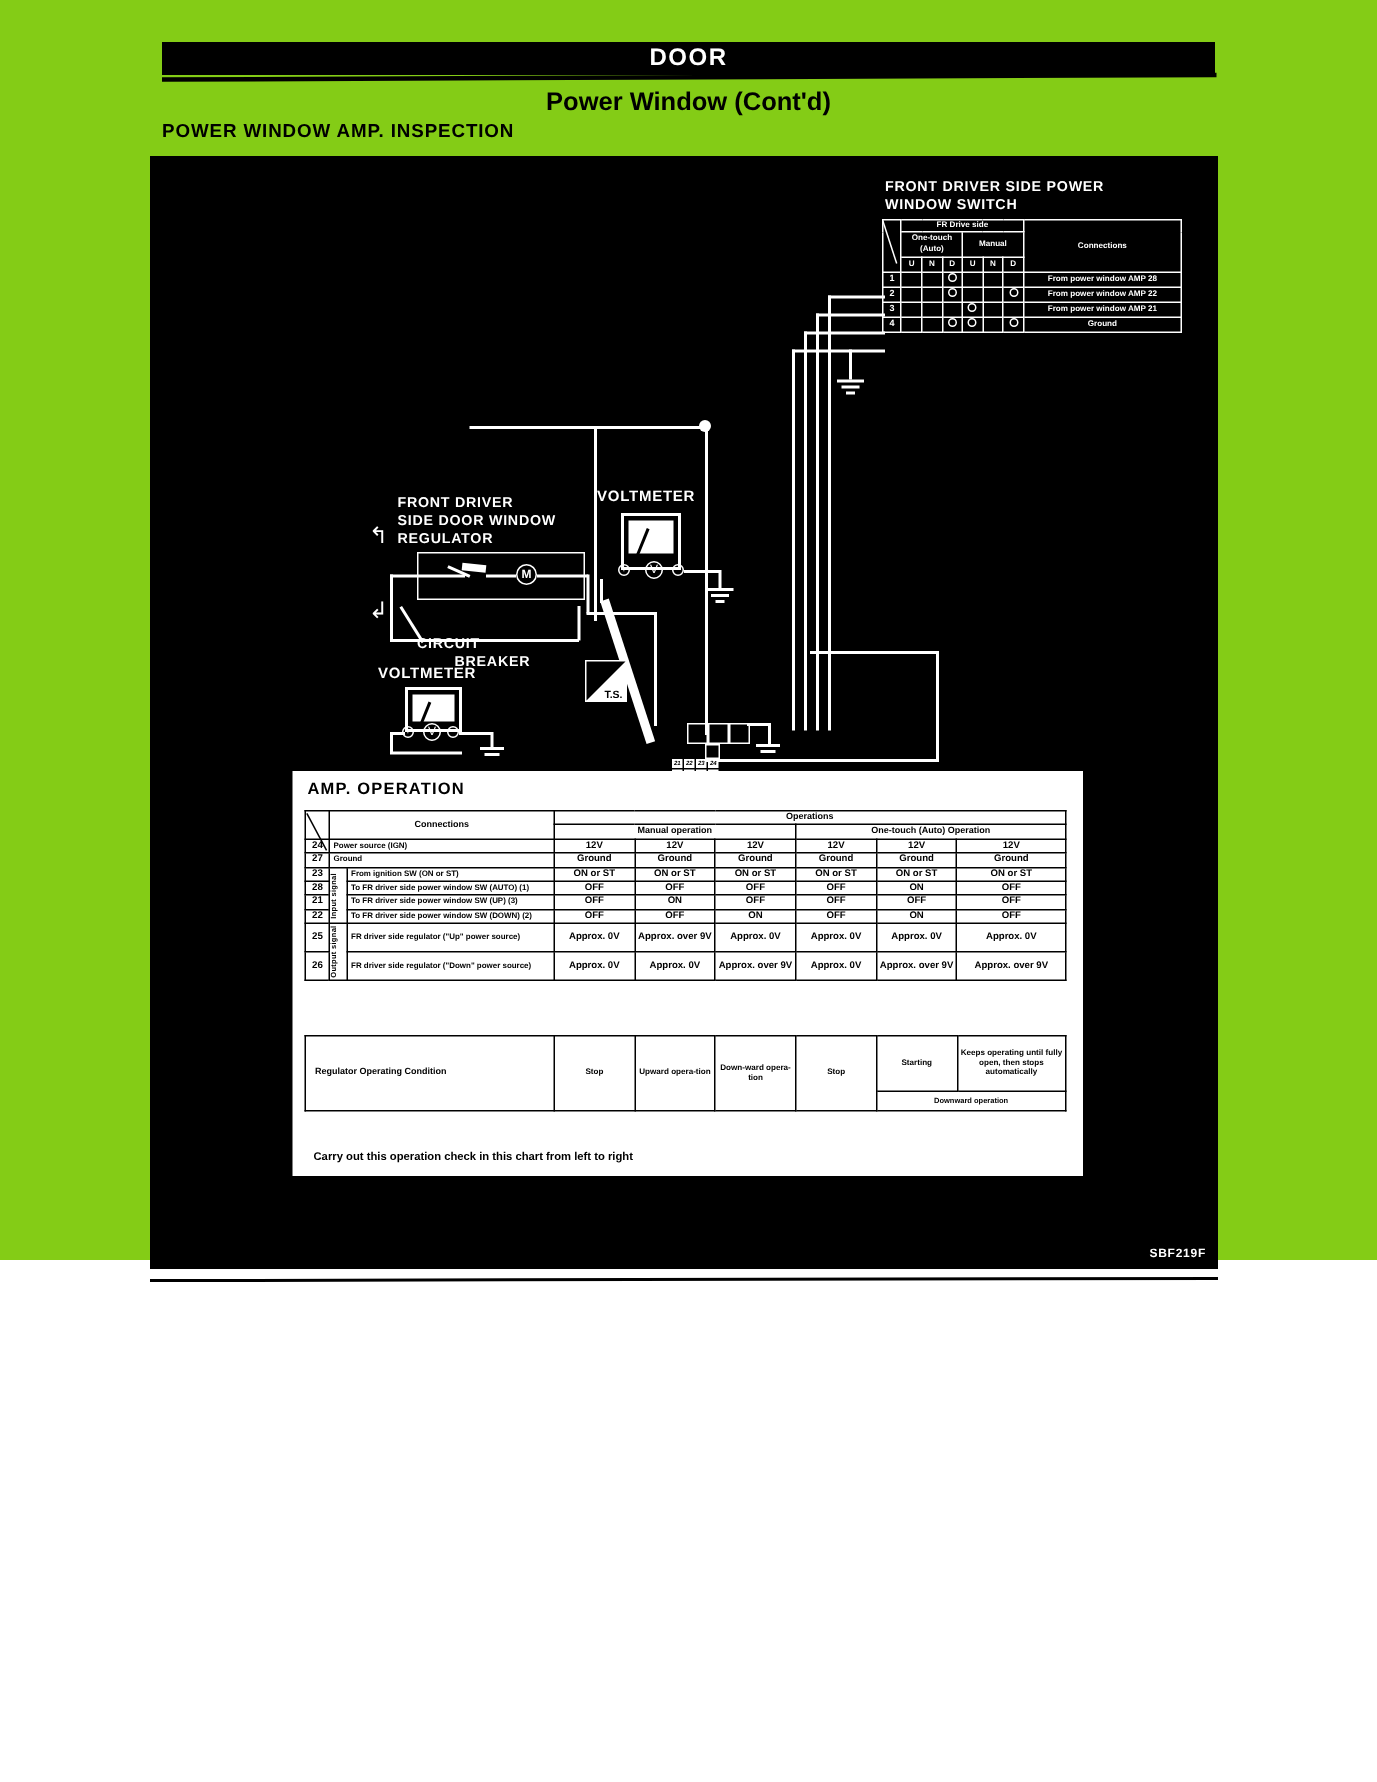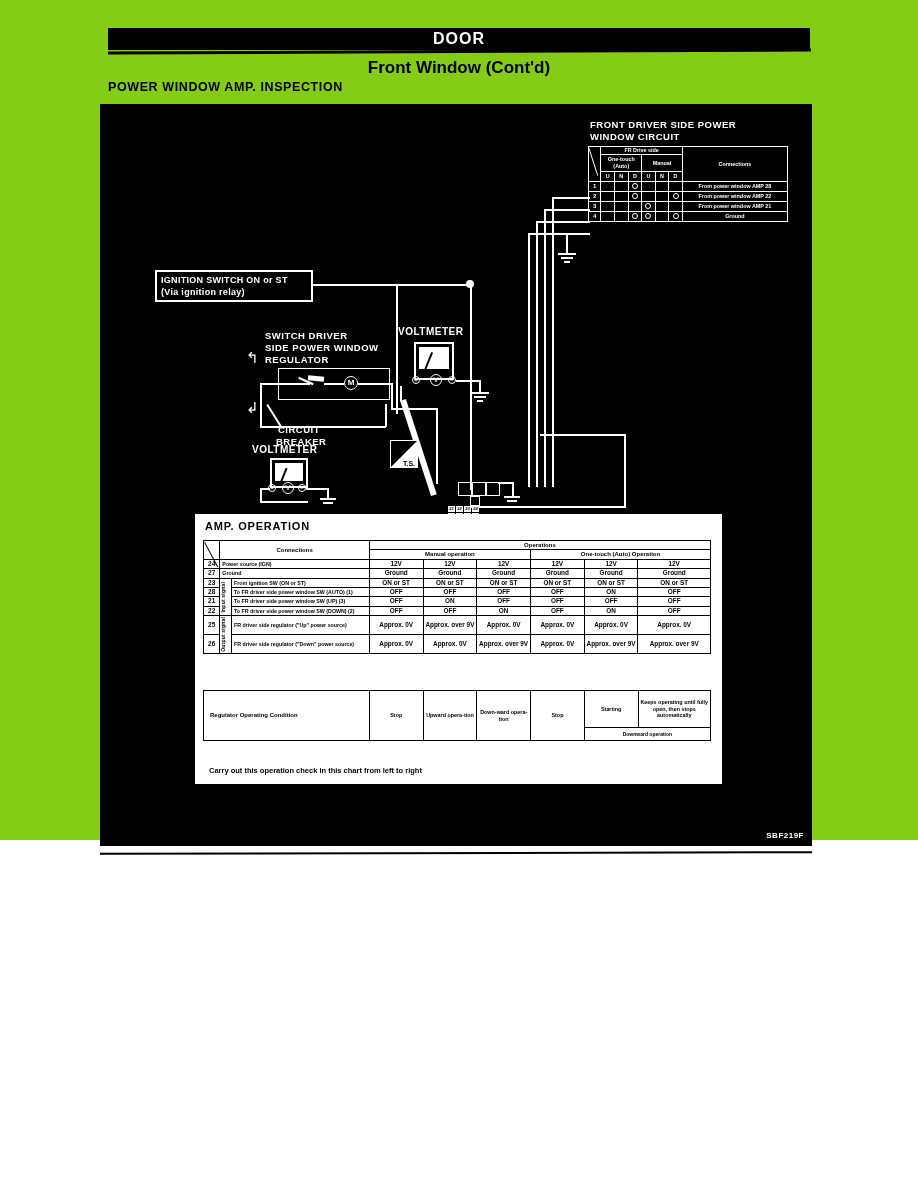--- a/index.html
+++ b/index.html
@@ -80,27 +80,27 @@
          color:#fff;font-size:8px;font-weight:bold;text-align:center;line-height:11px;}
   .arrowc{position:absolute;color:#fff;font-size:15px;line-height:15px;}
 </style>
 </head>
 <body>
 
 <div class="page">
 
   <div class="hdr-band">DOOR</div>
   <div class="hdr-rule"></div>
-  <div class="subtitle">Front Window (Cont'd)</div>
+  <div class="subtitle">Power Window (Cont'd)</div>
   <div class="sec-title">POWER WINDOW AMP. INSPECTION</div>
 
   <div class="fig">
 
     <div class="lbl" style="left:490px;top:15px;">FRONT DRIVER SIDE POWER</div>
-    <div class="lbl" style="left:490px;top:27px;">WINDOW CIRCUIT</div>
+    <div class="lbl" style="left:490px;top:27px;">WINDOW SWITCH</div>
 
     <table class="sw-tbl" id="swtbl" style="left:488px;top:42px;width:200px;">
       <tbody>
           <tr>
         <td rowspan="3" style="width:10px;position:relative;">
           <span class="wline" style="left:0;top:0;width:30px;height:1px;transform:rotate(72deg);transform-origin:left top;"></span>
         </td>
         <td colspan="6">FR Drive side</td>
         <td rowspan="3" style="width:92px;">Connections</td>
       </tr>
@@ -168,52 +168,48 @@
     <div class="wline" style="left:452px;top:93px;width:1.5px;height:290px;"></div>
     <div class="wline" style="left:444px;top:105px;width:1.5px;height:278px;"></div>
     <div class="wline" style="left:436px;top:117px;width:1.5px;height:266px;"></div>
     <div class="wline" style="left:428px;top:129px;width:1.5px;height:254px;"></div>
 
     <div class="wline" style="left:466px;top:129px;width:1.5px;height:20px;"></div>
     <div class="wline" style="left:458px;top:149px;width:18px;height:1.5px;"></div>
     <div class="wline" style="left:461px;top:153px;width:12px;height:1.5px;"></div>
     <div class="wline" style="left:464px;top:157px;width:6px;height:1.5px;"></div>
 
-    <div class="ign-box" style="left:55px;top:166px;width:158px;height:32px;">
-      <div>IGNITION SWITCH ON or ST</div>
-      <div>(Via ignition relay)</div>
-    </div>
     <div class="wline" style="left:213px;top:180px;width:158px;height:1.5px;"></div>
     <div class="wline" style="left:370px;top:180px;width:1.5px;height:206px;"></div>
     <div class="wline" style="left:366px;top:176px;width:8px;height:8px;border-radius:50%;"></div>
     <div class="wline" style="left:296px;top:180px;width:1.5px;height:130px;"></div>
 
 
-    <div class="lbl" style="left:165px;top:226px;">SWITCH DRIVER</div>
-    <div class="lbl" style="left:165px;top:238px;">SIDE POWER WINDOW</div>
+    <div class="lbl" style="left:165px;top:226px;">FRONT DRIVER</div>
+    <div class="lbl" style="left:165px;top:238px;">SIDE DOOR WINDOW</div>
     <div class="lbl" style="left:165px;top:250px;">REGULATOR</div>
 
     <div class="wbox" style="left:178px;top:264px;width:112px;height:32px;"></div>
     <div class="wline" style="left:186px;top:279px;width:24px;height:1.5px;"></div>
     <div class="wline" style="left:208px;top:272px;width:16px;height:5px;transform:rotate(6deg);"></div>
     <div class="wline" style="left:198px;top:276px;width:16px;height:1.5px;transform:rotate(24deg);"></div>
     <div class="wline" style="left:224px;top:279px;width:20px;height:1.5px;"></div>
     <div class="motor" style="left:244px;top:272px;">M</div>
     <div class="wline" style="left:258px;top:279px;width:34px;height:1.5px;"></div>
 
     <div class="wline" style="left:160px;top:279px;width:26px;height:1.5px;"></div>
     <div class="wline" style="left:160px;top:279px;width:1.5px;height:44px;"></div>
     <div class="wline" style="left:160px;top:322px;width:126px;height:1.5px;"></div>
     <div class="wline" style="left:285px;top:300px;width:1.5px;height:23px;"></div>
 
     <div class="arrowc" style="left:146px;top:246px;">↰</div>
     <div class="arrowc" style="left:146px;top:296px;">↲</div>
 
     <div class="lbl" style="left:178px;top:320px;">CIRCUIT</div>
-    <div class="lbl" style="left:176px;top:332px;">BREAKER</div>
+    <div class="lbl" style="left:203px;top:332px;">BREAKER</div>
     <div class="wline" style="left:168px;top:300px;width:28px;height:1.5px;transform:rotate(58deg);transform-origin:left top;"></div>
 
     <div class="lbl" style="left:298px;top:222px;font-size:10px;">VOLTMETER</div>
     <div class="meter" style="left:314px;top:238px;width:40px;height:38px;">
       <div class="face">
           <div class="needle"></div>
         </div>
     </div>
     <div class="term" style="left:312px;top:272px;">+</div>
     <div class="term" style="left:330px;top:270px;width:12px;height:12px;font-size:8px;line-height:10px;">V</div>

